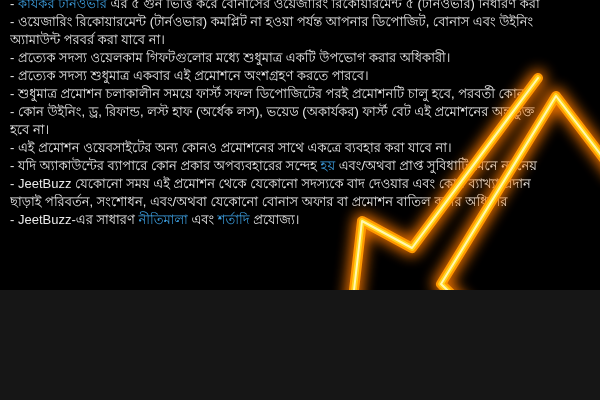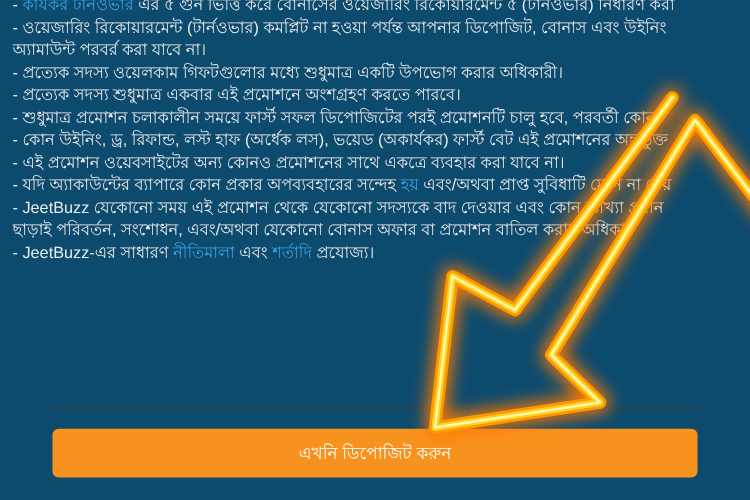--- a/index.html
+++ b/index.html
@@ -3,23 +3,23 @@
 <meta charset="utf-8">
 <style>
   html, body {
     margin: 0;
     padding: 0;
     background: #161616;
   }
   .stage {
     position: relative;
     width: 600px;
-    height: 400px;
+    height: 290px;
     overflow: hidden;
-    background: #0c4a6e;
+    background: #000000;
     font-family: "Liberation Sans", "DejaVu Sans", sans-serif;
   }
   .terms {
     position: absolute;
     left: 10px;
     top: -5px;
     width: 584px;
     font-size: 13px;
     line-height: 18px;
     color: #e9e9e9;
@@ -75,20 +75,21 @@
 <div class="stage">
 
   <div class="terms">
       <div class="line"><span>- </span><span class="link">কার্যকর টার্নওভার</span><span> এর ৫ গুন ভিত্তি করে বোনাসের ওয়েজারিং রিকোয়ারমেন্ট ৫ (টার্নওভার) নির্ধারণ করা</span></div>
       <div class="line"><span>- ওয়েজারিং রিকোয়ারমেন্ট (টার্নওভার) কমপ্লিট না হওয়া পর্যন্ত আপনার ডিপোজিট, বোনাস এবং উইনিং</span></div>
       <div class="line"><span>অ্যামাউন্ট পরবর্র করা যাবে না।</span></div>
       <div class="line"><span>- প্রত্যেক সদস্য ওয়েলকাম গিফটগুলোর মধ্যে শুধুমাত্র একটি উপভোগ করার অধিকারী।</span></div>
       <div class="line"><span>- প্রত্যেক সদস্য শুধুমাত্র একবার এই প্রমোশনে অংশগ্রহণ করতে পারবে।</span></div>
       <div class="line"><span>- শুধুমাত্র প্রমোশন চলাকালীন সময়ে ফার্স্ট সফল ডিপোজিটের পরই প্রমোশনটি চালু হবে, পরবর্তী কোন</span></div>
       <div class="line"><span>- কোন উইনিং, ড্র, রিফান্ড, লস্ট হাফ (অর্ধেক লস), ভয়েড (অকার্যকর) ফার্স্ট বেট এই প্রমোশনের অন্তর্ভুক্ত</span></div>
+      <div class="line"><span>হবে না।</span></div>
       <div class="line"><span>- এই প্রমোশন ওয়েবসাইটের অন্য কোনও প্রমোশনের সাথে একত্রে ব্যবহার করা যাবে না।</span></div>
       <div class="line"><span>- যদি অ্যাকাউন্টের ব্যাপারে কোন প্রকার অপব্যবহারের সন্দেহ </span><span class="link">হয়</span><span> এবং/অথবা প্রাপ্ত সুবিধাটি মেনে না নেয়</span></div>
       <div class="line"><span>- JeetBuzz যেকোনো সময় এই প্রমোশন থেকে যেকোনো সদস্যকে বাদ দেওয়ার এবং কোন ব্যাখ্যা প্রদান</span></div>
       <div class="line"><span>ছাড়াই পরিবর্তন, সংশোধন, এবং/অথবা যেকোনো বোনাস অফার বা প্রমোশন বাতিল করার অধিকার</span></div>
       <div class="line"><span>- JeetBuzz-এর সাধারণ </span><span class="link">নীতিমালা</span><span> এবং </span><span class="link">শর্তাদি</span><span> প্রযোজ্য।</span></div>
     </div>
 
   <div class="divider"></div>
 
   <button class="cta">এখনি ডিপোজিট করুন</button>

